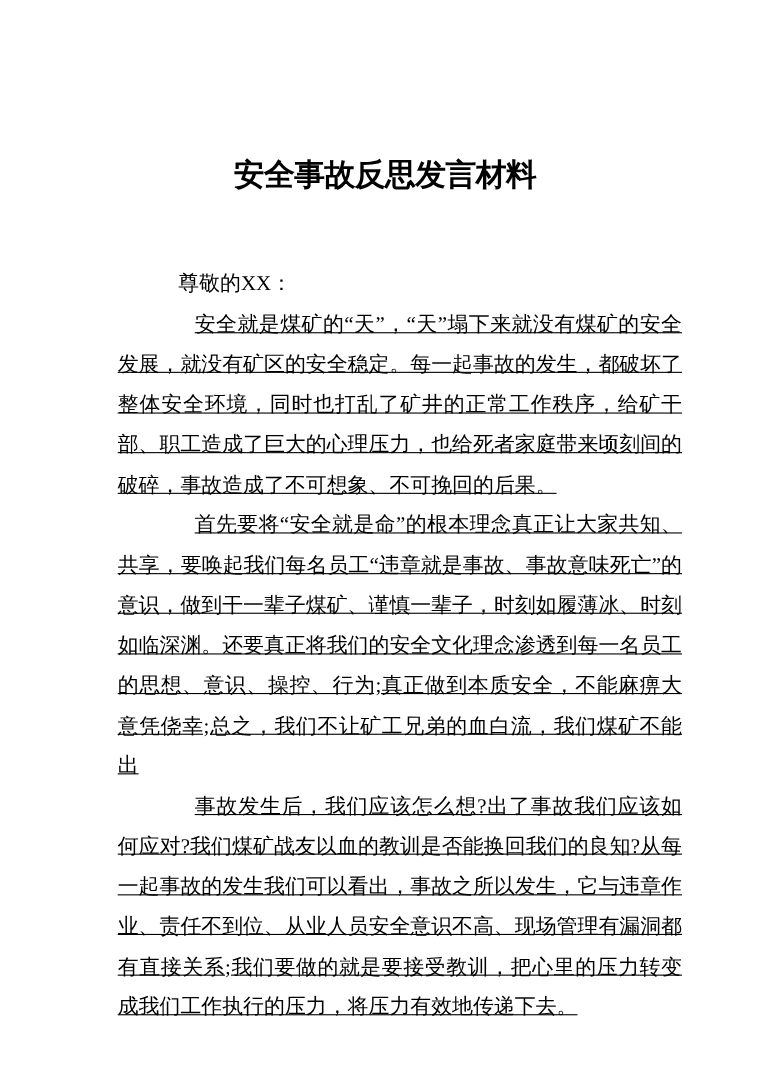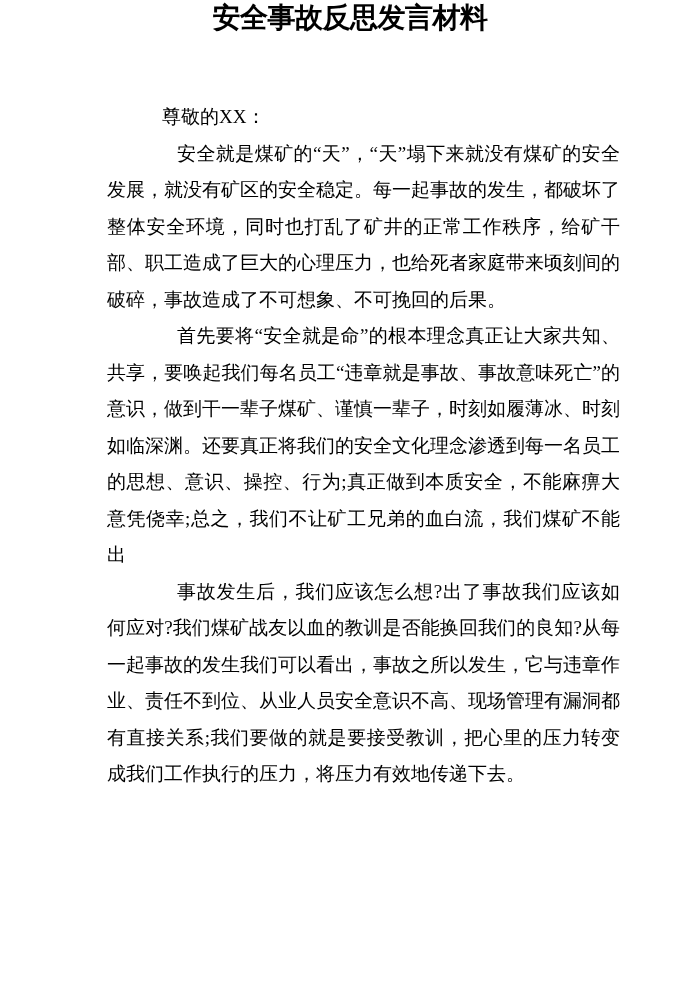--- a/index.html
+++ b/index.html
@@ -8,20 +8,21 @@
     background: #ffffff;
   }
   .page {
     position: relative;
     width: 700px;
     height: 990px;
     box-sizing: border-box;
     background: #ffffff;
     color: #000000;
     overflow: hidden;
+    padding-top: 142px;
     font-family: "Liberation Serif", "DejaVu Serif", serif;
   }
   .doc-title {
     margin: 0 0 63px 0;
     font-size: 28px;
     line-height: 36px;
     font-weight: bold;
     text-align: center;
     letter-spacing: -0.5px;
     white-space: nowrap;
@@ -38,20 +39,21 @@
     text-align-last: left;
     text-justify: inter-ideograph;
   }
   .salutation {
     text-indent: 55px;
     text-align: center;
     font-family: Liberation Serif, serif;
   }
   .para {
     text-indent: 70px;
+    text-decoration: underline;
   }
 </style>
 </head>
 <body>
 
 <div class="page">
   <h1 class="doc-title">安全事故反思发言材料</h1>
 
   <div class="doc-body">
     <p class="salutation">尊敬的XX：</p>

